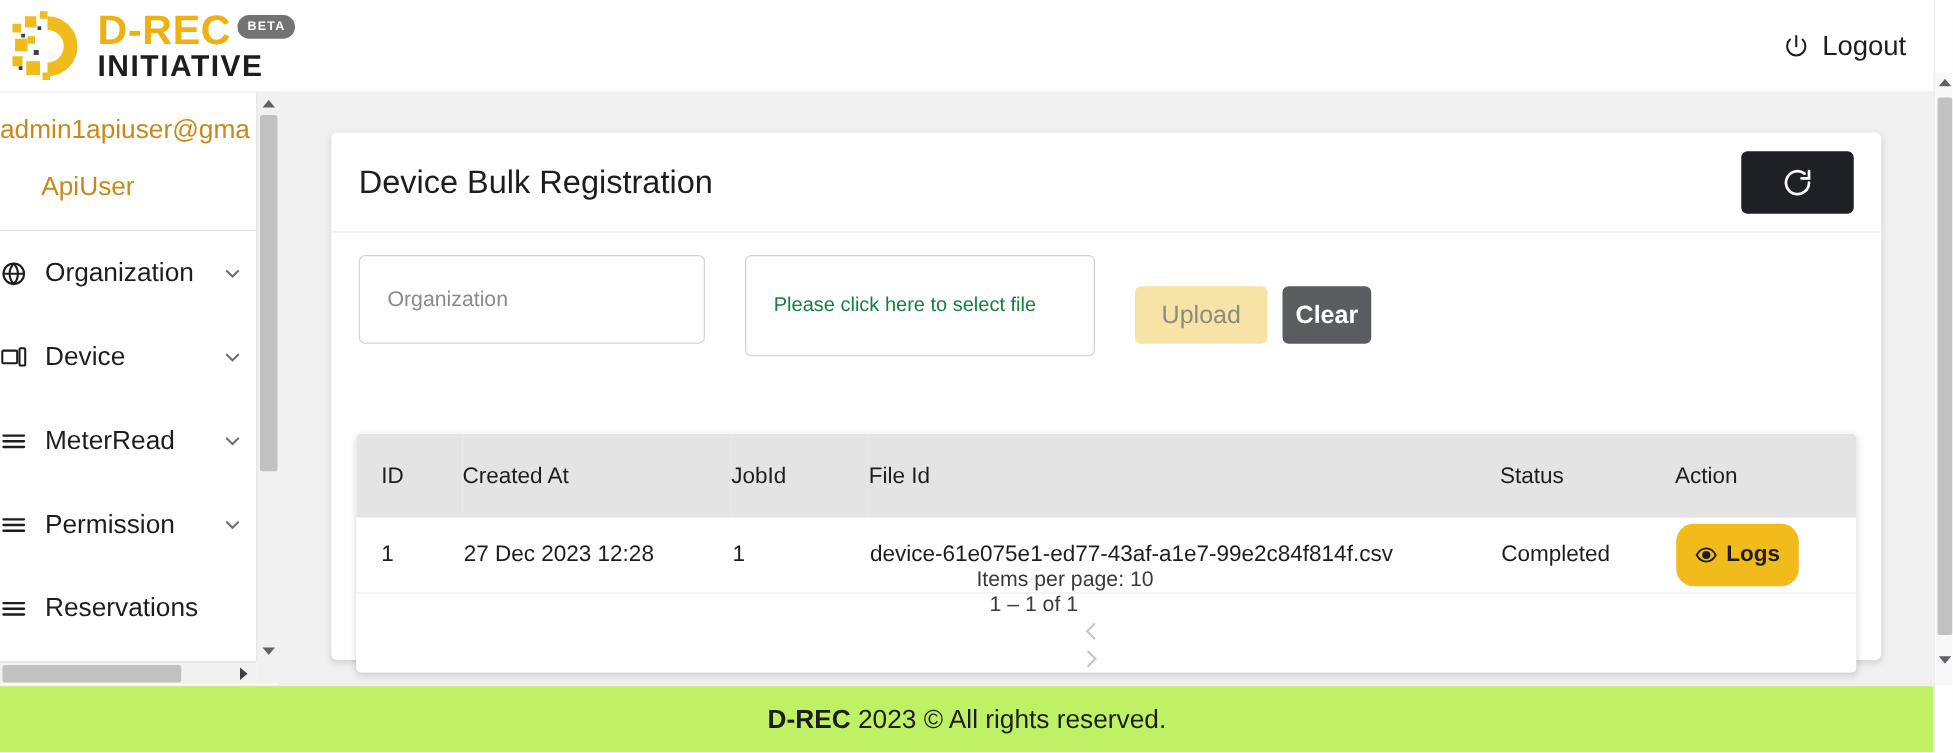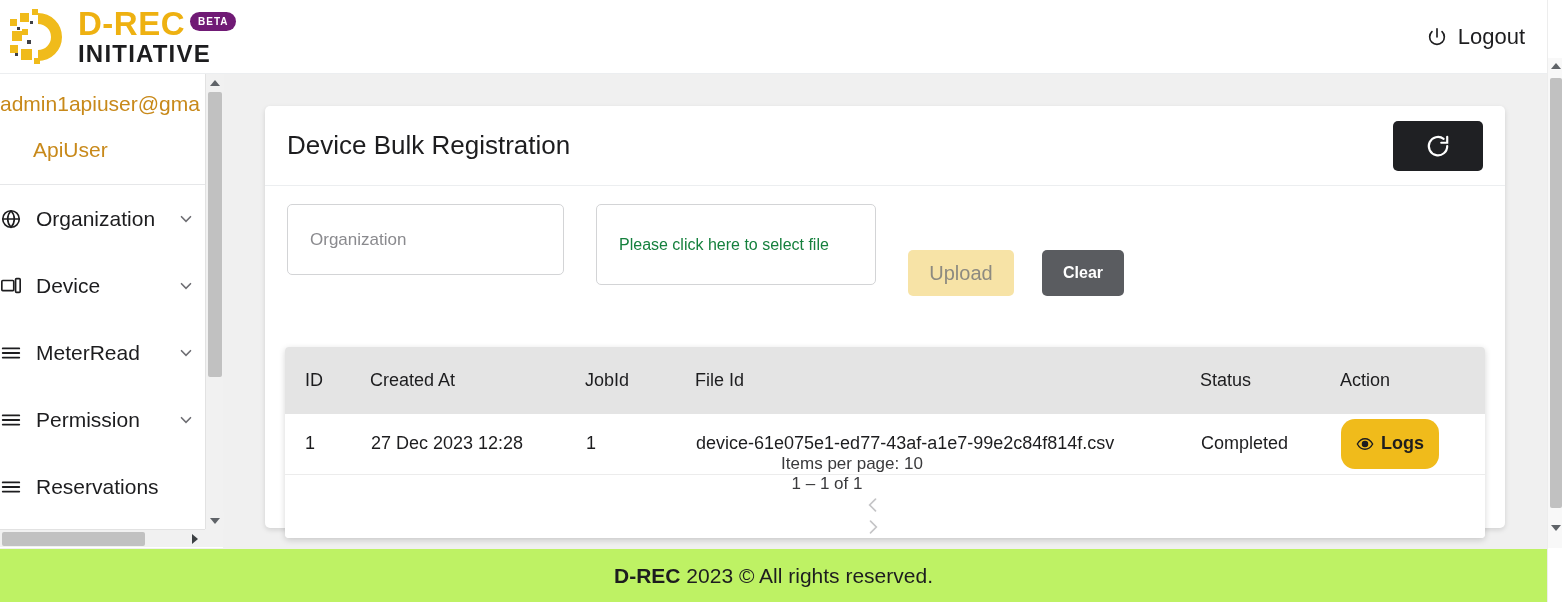--- a/index.html
+++ b/index.html
@@ -36,21 +36,21 @@
   .brand-title {
     font-size: 33px; font-weight: bold; color: #eeb111;
     letter-spacing: 0.5px; display: block;
   }
   .brand-sub {
     font-size: 24px; font-weight: bold; color: #1d1d1f;
     letter-spacing: 1.2px; display: block; margin-top: 2px;
   }
   .beta-badge {
     position: absolute; left: 190px; top: 12px;
-    background: #701a75; color: #ffffff;
+    background: #737373; color: #ffffff;
     font-size: 10px; font-weight: bold; letter-spacing: 1px;
     padding: 4px 8px; border-radius: 10px;
   }
   .logout {
     margin-left: auto; margin-right: 22px;
     display: flex; align-items: center; gap: 10px;
     color: #1d1d1f; font-size: 22px; cursor: pointer;
   }
   .power-icon { width: 22px; height: 22px; display: block; }
 
@@ -199,34 +199,34 @@
   .file-box {
     width: 280px; height: 81px;
     border: 1px solid #d3d4d6;
     border-radius: 5px;
     background: #ffffff;
     display: flex; align-items: center;
     padding: 0 22px;
     font-size: 16px; color: #15803d;
     cursor: pointer;
   }
-  .btn-group { display: flex; align-items: center; gap: 28px; margin-top: 46px; }
+  .btn-group { display: flex; align-items: center; gap: 12px; margin-top: 25px; }
   .btn-upload {
     width: 106px; height: 46px;
     background: #f7e3a6; color: #8d8a80;
     border: none; border-radius: 5px;
     font-family: "Liberation Sans", sans-serif;
     font-size: 20px; cursor: pointer;
   }
   .btn-clear {
-    width: 82px; height: 46px;
+    width: 71px; height: 46px;
     background: #5a5c60; color: #ffffff;
     border: none; border-radius: 5px;
     font-family: "Liberation Sans", sans-serif;
-    font-size: 16px; font-weight: bold; cursor: pointer;
+    font-size: 20px; font-weight: bold; cursor: pointer;
   }
 
   .table-card {
     position: absolute; top: 241px; left: 20px;
     width: 1200px; height: 191px;
     background: #ffffff;
     border-radius: 4px;
     box-shadow: 0 2px 6px rgba(0,0,0,0.17);
     overflow: hidden;
   }

